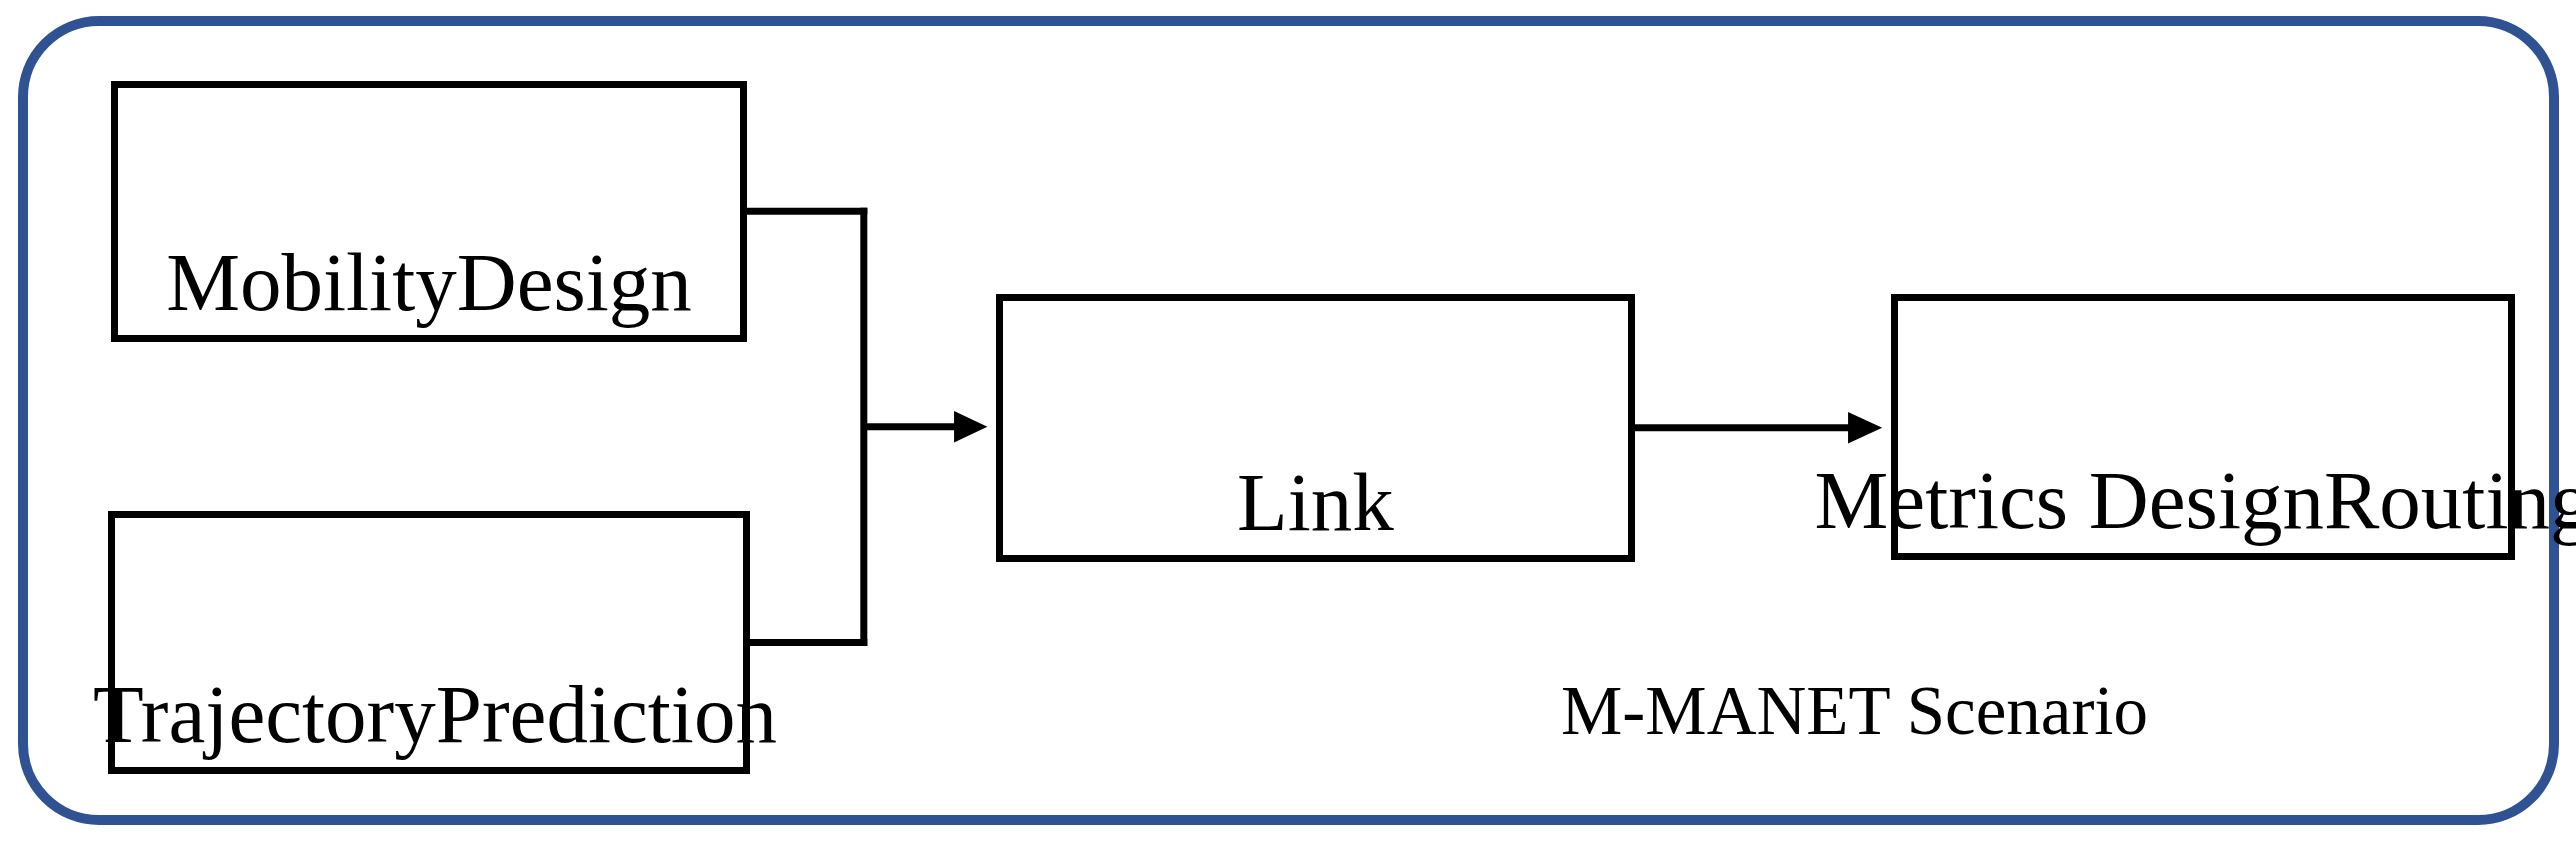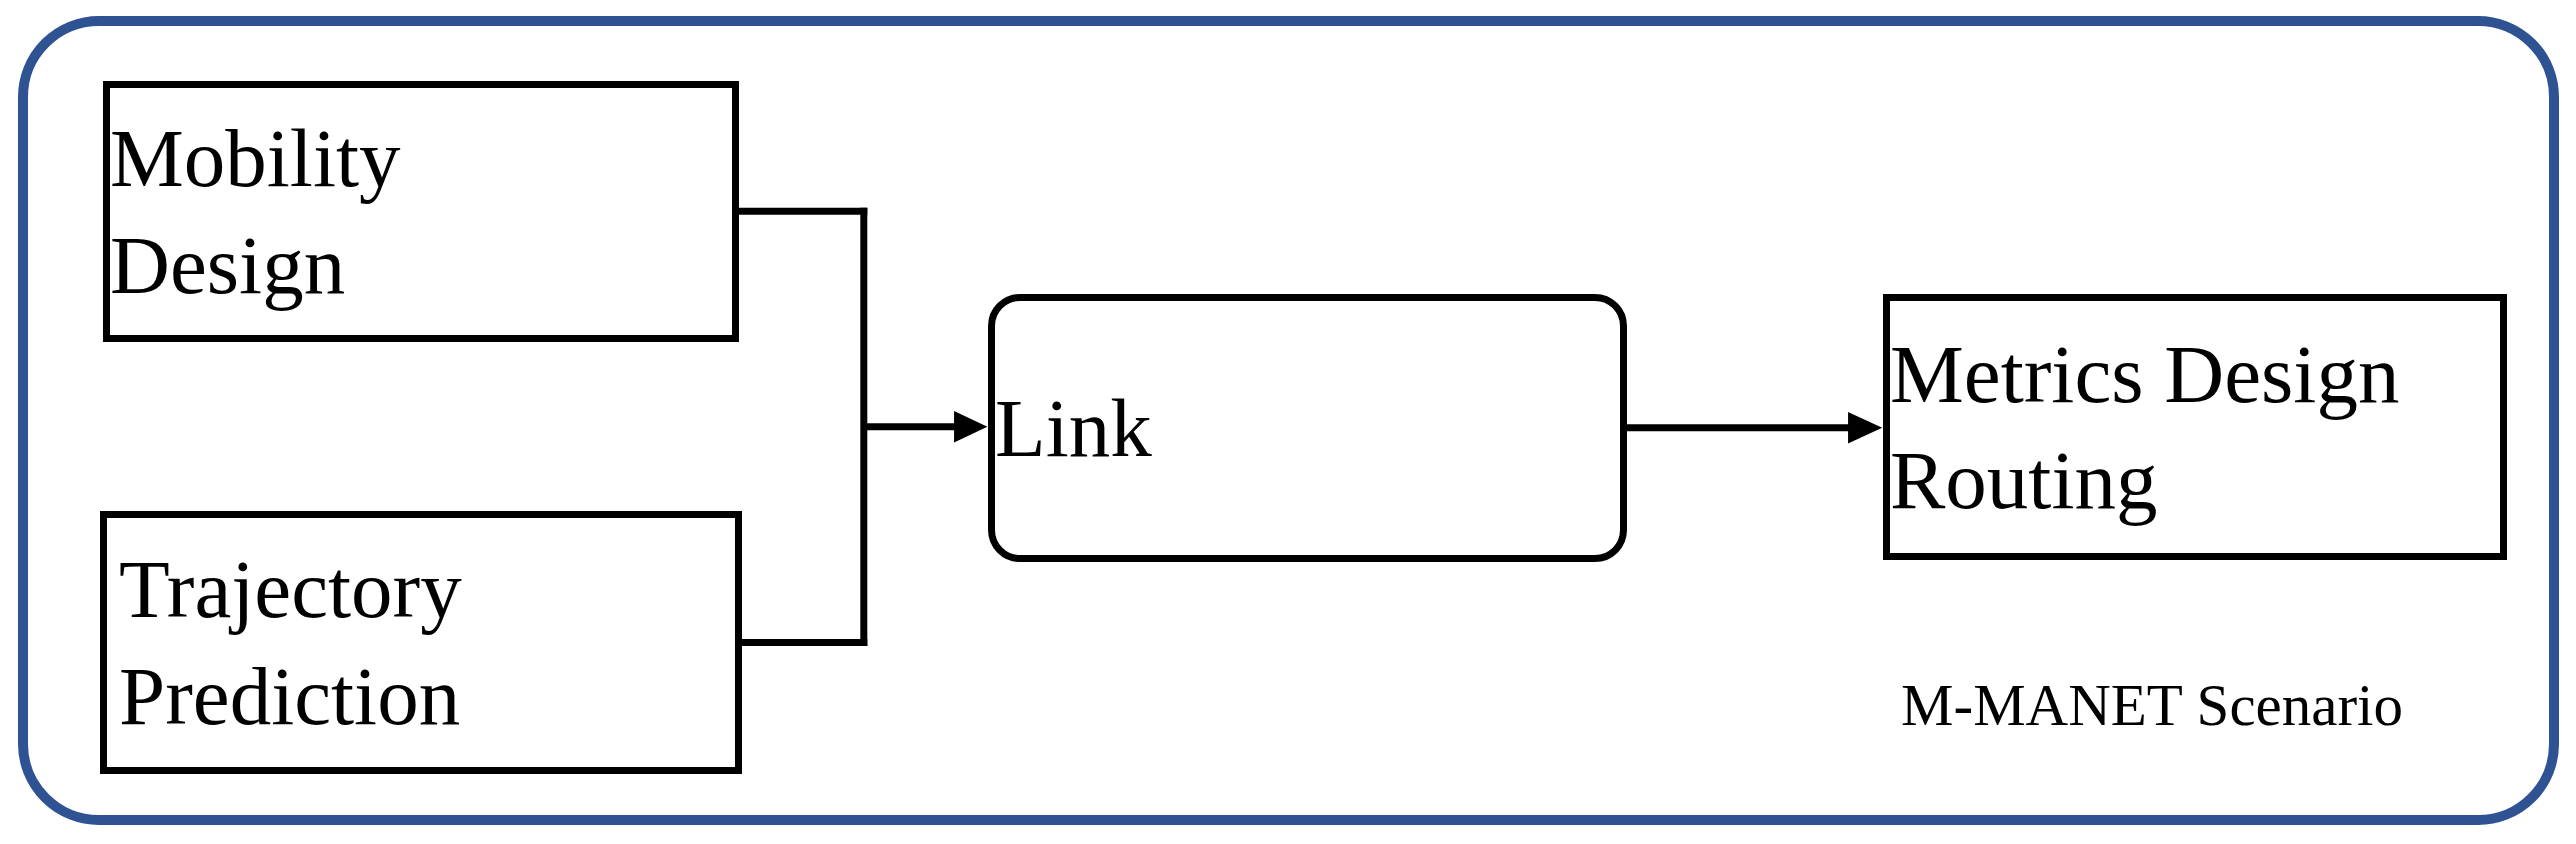--- a/index.html
+++ b/index.html
@@ -26,31 +26,31 @@
     border: 10.5px solid var(--frame-border, #2F5292);
     border-radius: 81px;
     background: transparent;
   }
   .node {
     position: absolute;
     box-sizing: border-box;
     border: 7px solid var(--box-border, #000000);
     background: var(--background, #ffffff);
     display: flex;
-    flex-direction: column;
-    align-items: flex-start;
+    align-items: flex-end;
     justify-content: center;
     text-align: center;
     font-size: 83px;
     line-height: 1.28;
     white-space: nowrap;
+    margin-left: 8px;
   }
   .node-mobility   { left: 103px;  top: 81px;  width: 636px; height: 261px; }
   .node-trajectory { left: 100px;  top: 511px; width: 642px; height: 263px; padding-left: 12px; }
-  .node-link       { left: 988px; top: 294px; width: 639px; height: 268px; border-radius: 32px; }
+  .node-link       { left: 988px; top: 294px; width: 639px; height: 268px; }
   .node-routing    { left: 1883px; top: 294px; width: 624px; height: 266px; }
   .connector-layer {
     position: absolute;
     left: 0;
     top: 0;
     width: 2576px;
     height: 844px;
   }
   .connector-layer line {
     stroke: var(--connector, #000000);
@@ -58,22 +58,22 @@
   }
   .connector-layer polygon {
     fill: var(--connector, #000000);
     stroke: none;
   }
   .scenario-label {
     position: absolute;
     left: 1561px;
     top: 672px;
     width: 842px;
-    text-align: right;
-    font-size: 59px;
+    text-align: left;
+    font-size: 69px;
     line-height: 1.15;
     white-space: nowrap;
   }
 </style>
 </head>
 <body>
 
 <div class="canvas">
 
   <div class="frame"></div>

